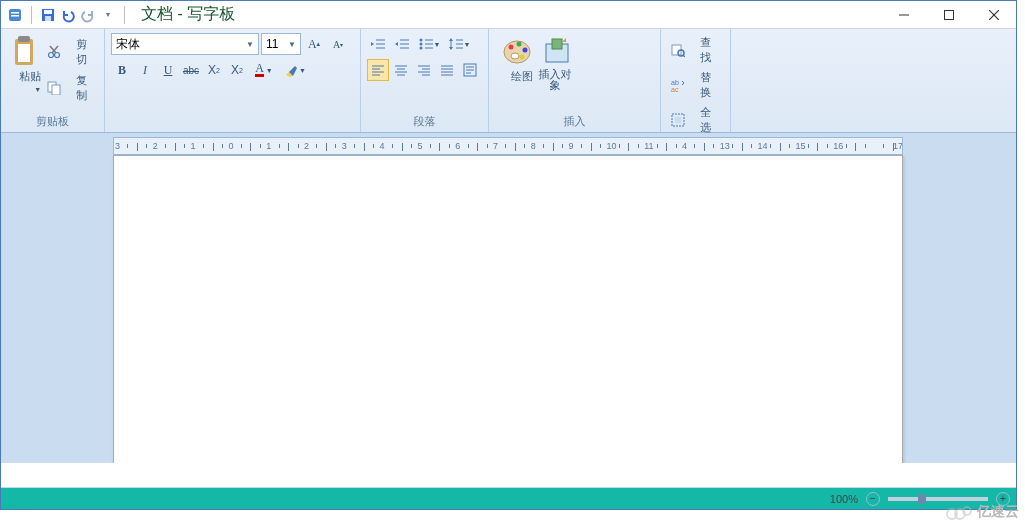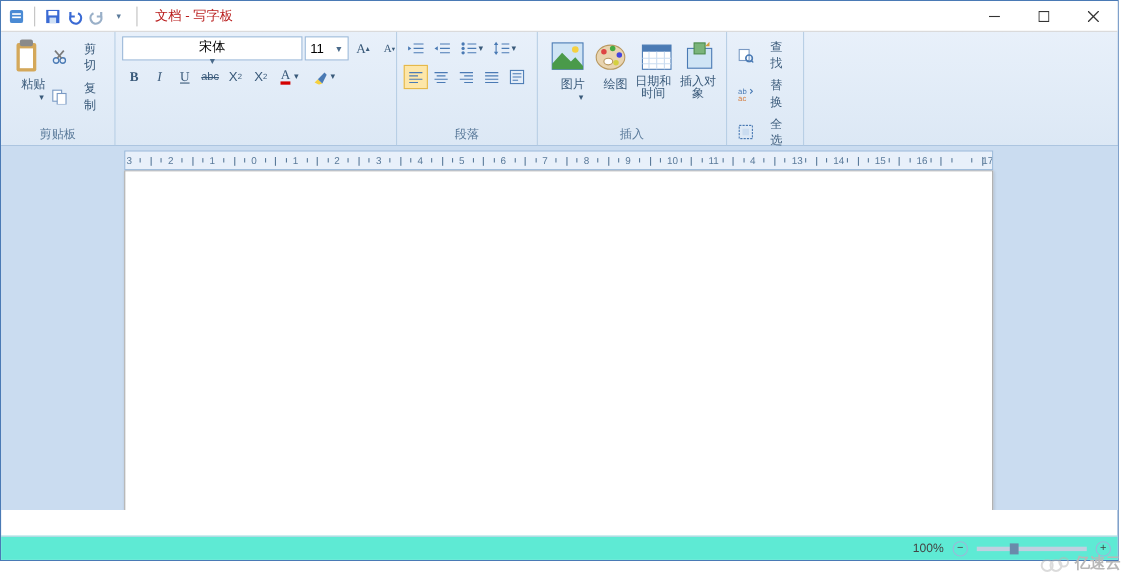--- a/index.html
+++ b/index.html
@@ -4,21 +4,21 @@
 <style>
 * { margin: 0; padding: 0; box-sizing: border-box; font-family: "Microsoft YaHei", "SimSun", sans-serif; }
 body { background: #fff; width: 1025px; height: 525px; overflow: hidden; position: relative; }
 .window { width: 1017px; height: 510px; background: #fff; border: 1px solid #4a7ab5; position: relative; }
 
 
 .titlebar { height: 28px; background: #fff; display: flex; align-items: center; border-bottom: 1px solid #d4d4d4; }
 .titlebar .qat { display: flex; align-items: center; gap: 4px; padding: 0 6px; }
 .titlebar .qat .ic { width: 16px; height: 16px; display: flex; align-items: center; justify-content: center; }
 .titlebar .sep { width: 1px; height: 18px; background: #c0c0c0; margin: 0 4px; }
-.titlebar .doctitle { font-size: 12px; color: #b91c1c; padding-left: 6px; flex: 1; }
+.titlebar .doctitle { font-size: 16px; color: #14532d; padding-left: 6px; flex: 1; }
 .titlebar .winbtns { display: flex; }
 .titlebar .winbtns div { width: 45px; height: 28px; display: flex; align-items: center; justify-content: center; font-size: 11px; color: #333; }
 
 
 .tabs { height: 24px; background: #fff; display: flex; align-items: flex-end; position: relative; }
 .tabs .tab { padding: 4px 14px; font-size: 12px; color: #444; cursor: pointer; }
 .tabs .tab.file { background: #1e6cbf; color: #fff; }
 .tabs .tab.active { background: #cadcf0; border: 1px solid #9ab8d9; border-bottom: none; }
 .tabs .help { position: absolute; right: 6px; top: 4px; display: flex; gap: 6px; align-items: center; }
 
@@ -39,21 +39,21 @@
 .row2 { display: flex; gap: 1px; margin-top: 4px; }
 
 
 .workspace { background: #cadcf0; height: calc(100% - 28px - 24px - 104px - 22px); overflow: auto; position: relative; }
 .ruler { height: 18px; background: #e8f0fa; margin: 4px 0 0 112px; width: 790px; border: 1px solid #9ab8d9; position: relative; font-size: 9px; color: #5a7a9a; overflow: hidden; }
 .ruler .tick { position: absolute; top: 0; width: 1px; height: 6px; background: #5a7a9a; }
 .ruler .num { position: absolute; top: 3px; }
 .page { width: 790px; min-height: 310px; background: #fff; margin: 0 0 0 112px; border: 1px solid #aaa; box-shadow: 1px 1px 3px rgba(0,0,0,.15); }
 
 
-.status { position: absolute; bottom: 0; left: 0; right: 0; height: 22px; background: #5eead4; border-top: 1px solid #c8d8e8; display: flex; align-items: center; justify-content: flex-end; padding: 0 6px; gap: 8px; font-size: 11px; color: #444; }
+.status { position: absolute; bottom: 0; left: 0; right: 0; height: 22px; background: #14b8a6; border-top: 1px solid #c8d8e8; display: flex; align-items: center; justify-content: flex-end; padding: 0 6px; gap: 8px; font-size: 11px; color: #444; }
 .slider { width: 100px; height: 4px; background: #c0d0e0; position: relative; }
 .slider .thumb { position: absolute; left: 30%; top: -3px; width: 8px; height: 10px; background: #6a8aaa; }
 
 
 .wm { position: absolute; right: 6px; bottom: 4px; font-size: 14px; color: #b8b8b8; display: flex; align-items: center; gap: 4px; font-weight: bold; }
 .wm svg { opacity: .5; }
 
 svg { display: block; }
 </style>
 </head>
@@ -152,21 +152,21 @@
             <span>复制</span>
           </div>
         </div>
       </div>
       <div class="group-label">剪贴板</div>
     </div>
 
     <div class="group" style="width:256px;">
       <div class="group-body" style="flex-direction:column;">
         <div class="smallrow">
-          <div class="combo" style="width:164px;flex-direction:column;">
+          <div class="combo" style="width:148px;">
             <span>宋体</span>
               <span class="arr">▼</span>
           </div>
           <div class="combo" style="width:40px;">
             <span>11</span>
               <span class="arr">▼</span>
           </div>
           <div class="iconbtn" style="font-family:serif;">A<span style="font-size:7px;vertical-align:super;">▴</span></div>
           <div class="iconbtn" style="font-family:serif;font-size:10px;">A<span style="font-size:6px;vertical-align:super;">▾</span></div>
         </div>
@@ -282,57 +282,32 @@
                 <line x1="3" y1="10" x2="8" y2="10" stroke="#4a7ab4"></line>
               </svg>
           </div>
         </div>
       </div>
       <div class="group-label">段落</div>
     </div>
 
     <div class="group" style="width:172px;">
       <div class="group-body">
-        <div class="bigbtn">
-          <span class="bic">
-            <svg width="30" height="26">
-                <rect x="1" y="1" width="28" height="24" fill="#cfe4f5" stroke="#4a7ab4"></rect>
-                <circle cx="22" cy="7" r="3" fill="#f5d040"></circle>
-                <path d="M1 20 L10 10 L18 18 L22 14 L29 22 L29 25 L1 25 Z" fill="#4a9a4a"></path>
-              </svg>
-          </span>
-          <span>图片</span>
-          <span style="font-size:7px;">▼</span>
-        </div>
         <div class="bigbtn">
           <span class="bic">
             <svg width="30" height="28">
                 <ellipse cx="15" cy="15" rx="13" ry="11" fill="#e8d4b0" stroke="#b89860"></ellipse>
                 <circle cx="9" cy="10" r="2.5" fill="#d44"></circle>
                 <circle cx="17" cy="7" r="2.5" fill="#4a4"></circle>
                 <circle cx="23" cy="13" r="2.5" fill="#44d"></circle>
                 <circle cx="20" cy="20" r="2.5" fill="#d4d040"></circle>
                 <ellipse cx="13" cy="19" rx="4" ry="3" fill="#fff" stroke="#b89860"></ellipse>
               </svg>
           </span>
           <span>绘图</span>
-        </div>
-        <div class="bigbtn" style="width:44px;">
-          <span class="bic">
-            <svg width="28" height="26">
-                <rect x="1" y="3" width="26" height="22" fill="#fff" stroke="#4a7ab4"></rect>
-                <rect x="1" y="3" width="26" height="6" fill="#4a7ab4"></rect>
-                <line x1="7" y1="9" x2="7" y2="25" stroke="#cadcf0"></line>
-                <line x1="14" y1="9" x2="14" y2="25" stroke="#cadcf0"></line>
-                <line x1="21" y1="9" x2="21" y2="25" stroke="#cadcf0"></line>
-                <line x1="1" y1="15" x2="27" y2="15" stroke="#cadcf0"></line>
-                <line x1="1" y1="20" x2="27" y2="20" stroke="#cadcf0"></line>
-              </svg>
-          </span>
-          <span style="line-height:11px;text-align:center;">日期和时间</span>
         </div>
         <div class="bigbtn">
           <span class="bic">
             <svg width="26" height="26">
                 <rect x="2" y="6" width="22" height="18" fill="#cfe4f5" stroke="#4a7ab4"></rect>
                 <rect x="8" y="1" width="10" height="10" fill="#7ab47a" stroke="#4a8a4a"></rect>
                 <path d="M18 4 L22 0 L22 4 Z" fill="#d4a040"></path>
               </svg>
           </span>
           <span style="line-height:11px;text-align:center;">插入对象</span>

